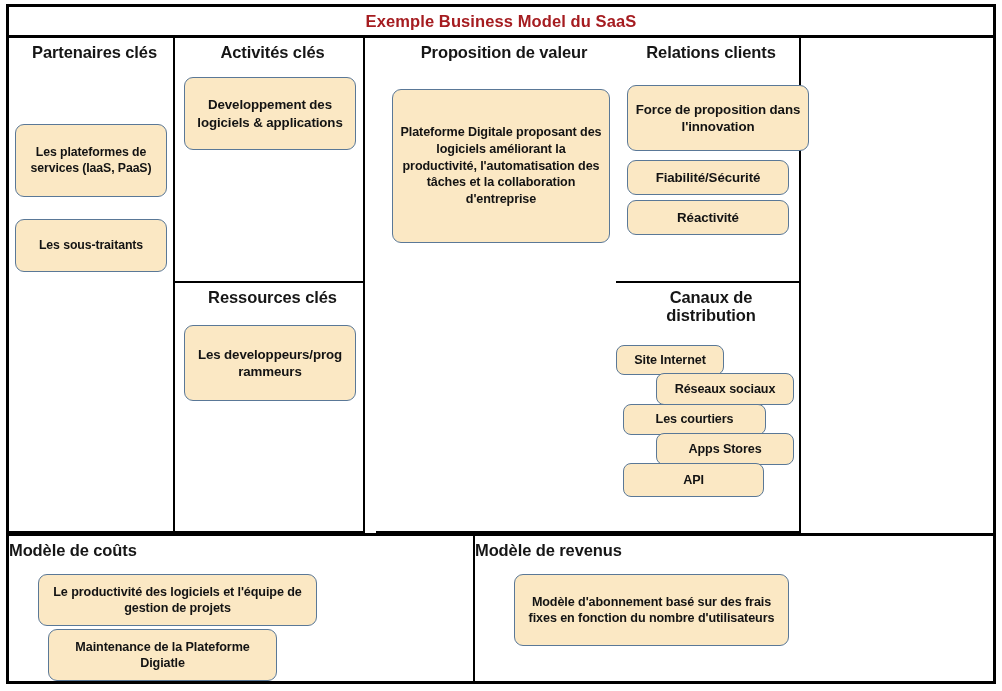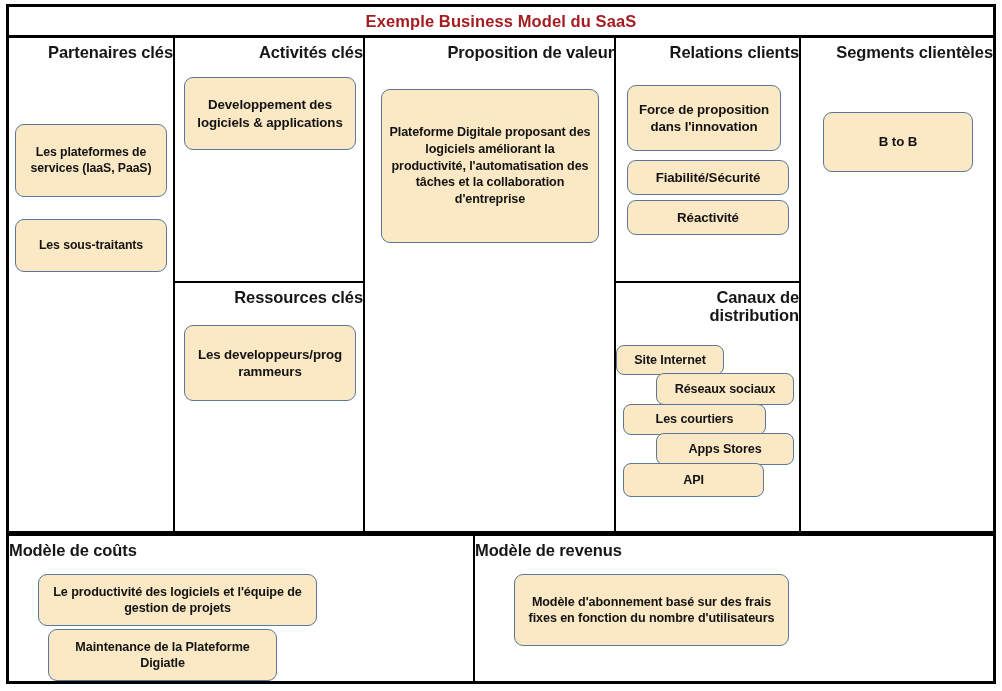--- a/index.html
+++ b/index.html
@@ -56,21 +56,21 @@
   .cell {
     position: absolute;
     box-sizing: border-box;
     background: #ffffff;
   }
   .cell-border-r { border-right: 2px solid #000000; }
   .cell-border-b { border-bottom: 2px solid #000000; }
   .cell-border-t { border-top: 3px solid #000000; }
 
   .cell-head {
-    text-align: right;
+    text-align: center;
     font-size: 16.5px;
     font-weight: bold;
     color: #161616;
     line-height: 1.12;
     padding-top: 5px;
     letter-spacing: -0.1px;
     padding-left: 7px;
   }
   .cell-head.left {
     text-align: left;
@@ -128,30 +128,30 @@
       </div>
     </div>
 
     <div class="cell cell-border-r cell-border-b" style="left:166px; top:276px; width:190px; height:250px;">
       <div class="cell-head">Ressources clés</div>
       <div class="note big" style="left:9px; top:42px; width:172px; height:76px;">
         <span>Les developpeurs/prog rammeurs</span>
       </div>
     </div>
 
-    <div class="cell cell-border-r cell-border-b" style="left:356px; top:31px; width:251px; height:495px;">
+    <div class="cell cell-border-r cell-border-b" style="left:367px; top:31px; width:251px; height:495px;">
       <div class="cell-head">Proposition de valeur</div>
       <div class="note vp" style="left:16px; top:51px; width:218px; height:154px;">
         <span>Plateforme Digitale proposant des logiciels améliorant la productivité, l'automatisation des tâches et la collaboration d'entreprise</span>
       </div>
     </div>
 
     <div class="cell cell-border-r cell-border-b" style="left:607px; top:31px; width:185px; height:245px;">
       <div class="cell-head">Relations clients</div>
-      <div class="note big" style="left:11px; top:47px; width:154px; height:66px;">
+      <div class="note big" style="left:11px; top:47px; width:182px; height:66px;">
         <span>Force de proposition dans l'innovation</span>
       </div>
       <div class="note big" style="left:11px; top:122px; width:162px; height:35px;">
         <span>Fiabilité/Sécurité</span>
       </div>
       <div class="note big" style="left:11px; top:162px; width:162px; height:35px;">
         <span>Réactivité</span>
       </div>
     </div>
 
@@ -169,26 +169,20 @@
         <span>Les courtiers</span>
       </div>
       <div class="note chan" style="left:40px; top:150px; width:138px; height:32px;">
         <span>Apps Stores</span>
       </div>
       <div class="note chan" style="left:7px; top:180px; width:141px; height:34px;">
         <span>API</span>
       </div>
     </div>
 
-    <div class="cell cell-border-b" style="left:792px; top:31px; width:192px; height:495px;">
-      <div class="cell-head">Segments clientèles</div>
-      <div class="note big" style="left:22px; top:74px; width:150px; height:60px;">
-        <span>B to B</span>
-      </div>
-    </div>
 
     <div class="cell cell-border-r cell-border-t" style="left:0px; top:526px; width:466px; height:148px;">
       <div class="cell-head left">Modèle de coûts</div>
       <div class="note bottom" style="left:29px; top:38px; width:279px; height:52px;">
         <span>Le productivité des logiciels et l'équipe de gestion de projets</span>
       </div>
       <div class="note bottom" style="left:39px; top:93px; width:229px; height:52px;">
         <span>Maintenance de la Plateforme Digiatle</span>
       </div>
     </div>

